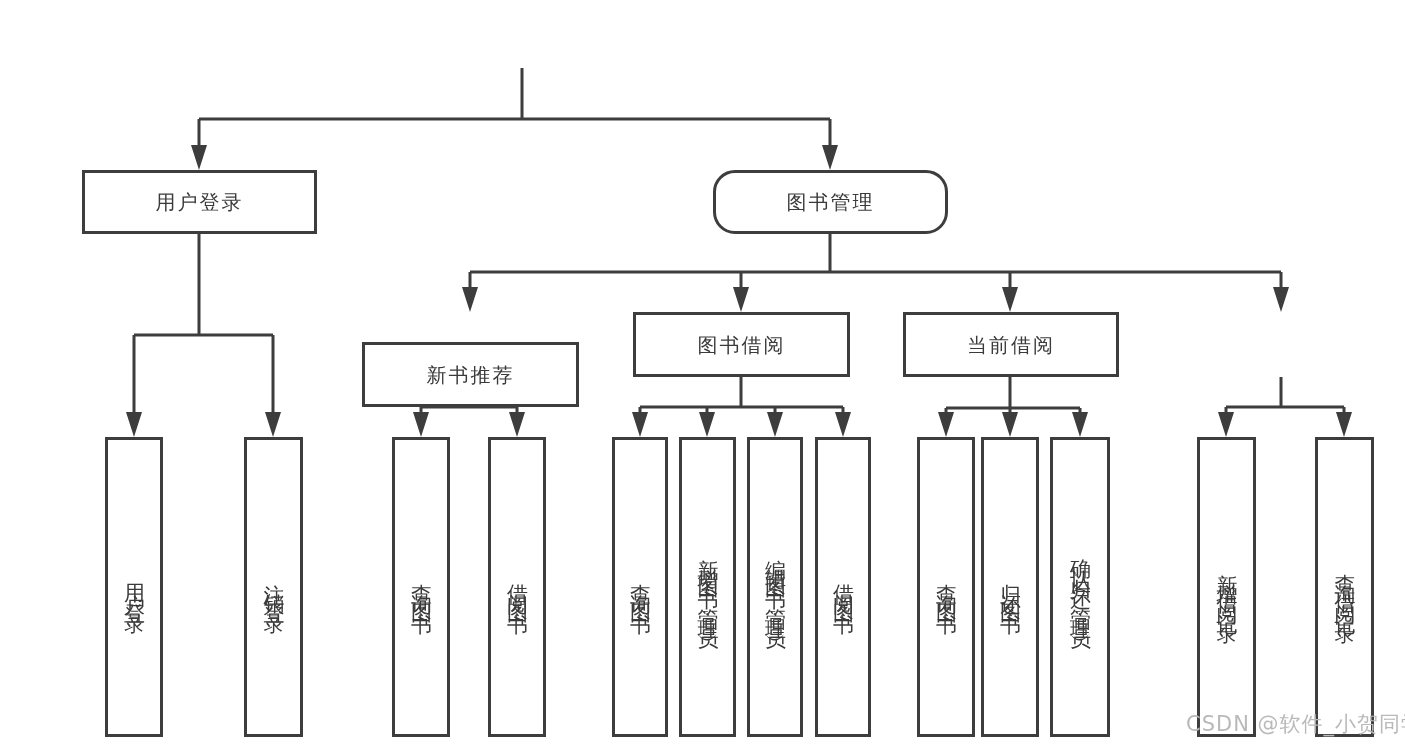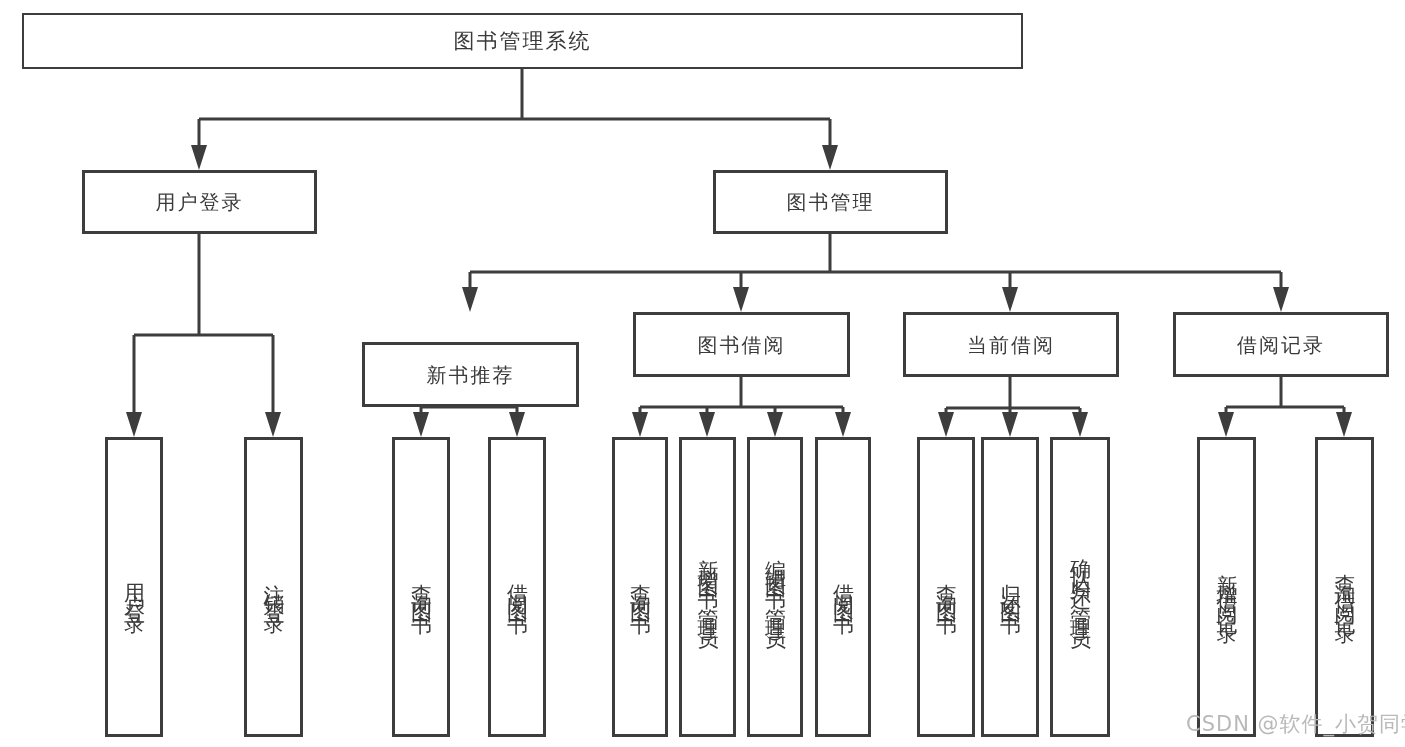--- a/index.html
+++ b/index.html
@@ -106,42 +106,36 @@
       M699 412 L715 412 L707 437 Z
       M767 412 L783 412 L775 437 Z
       M835 412 L851 412 L843 437 Z
       M938 412 L954 412 L946 437 Z
       M1002 412 L1018 412 L1010 437 Z
       M1072 412 L1088 412 L1080 437 Z
       M1218 412 L1234 412 L1226 437 Z
       M1336 412 L1352 412 L1344 437 Z"></path>
   </svg>
 
-  <div class="box root" style="left:22px;top:13px;width:1001px;height:56px;">
-    <span class="hlabel">图书管理系统</span>
-  </div>
 
   <div class="box" style="left:82px;top:170px;width:235px;height:64px;">
     <span class="hlabel">用户登录</span>
   </div>
-  <div class="box" style="left:713px;top:170px;width:235px;height:64px;">
+  <div class="box" style="left:713px;top:170px;width:235px;height:64px;border-radius:22px;">
     <span class="hlabel">图书管理</span>
   </div>
 
   <div class="box" style="left:362px;top:312px;width:217px;height:65px;margin-top:30px;">
     <span class="hlabel">新书推荐</span>
   </div>
   <div class="box" style="left:633px;top:312px;width:217px;height:65px;">
     <span class="hlabel">图书借阅</span>
   </div>
   <div class="box" style="left:903px;top:312px;width:216px;height:65px;">
     <span class="hlabel">当前借阅</span>
-  </div>
-  <div class="box" style="left:1173px;top:312px;width:216px;height:65px;">
-    <span class="hlabel">借阅记录</span>
   </div>
 
   <div class="box" style="left:105px;top:437px;width:58px;height:300px;">
     <span class="vlabel">用户登录</span>
   </div>
   <div class="box" style="left:244px;top:437px;width:59px;height:300px;">
     <span class="vlabel">注销登录</span>
   </div>
 
   <div class="box" style="left:392px;top:437px;width:58px;height:300px;">

